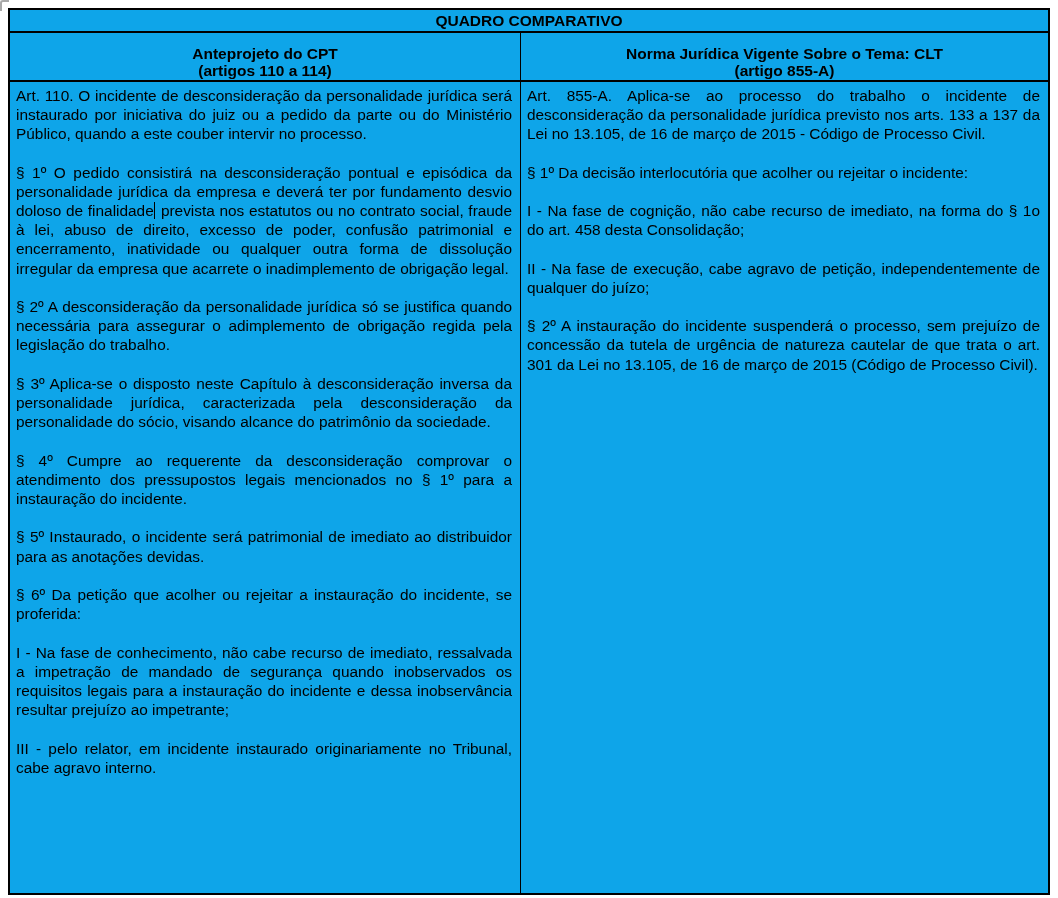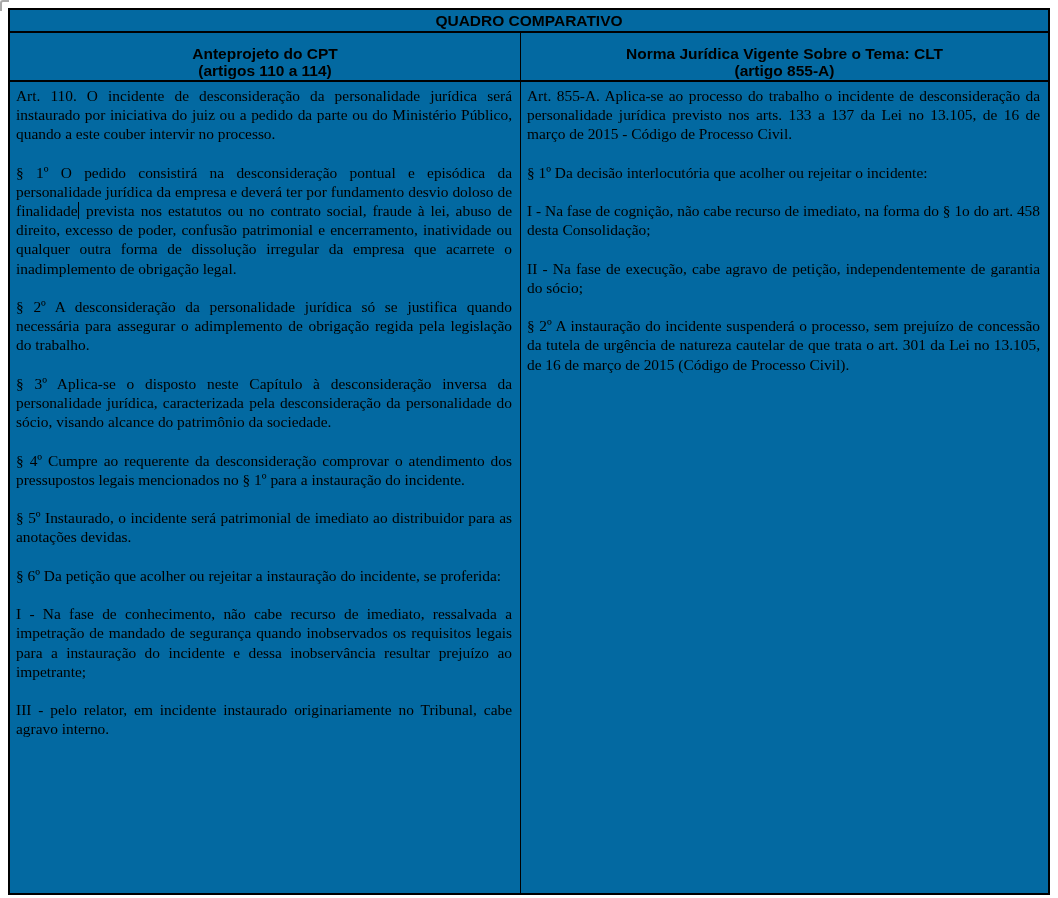--- a/index.html
+++ b/index.html
@@ -31,21 +31,21 @@
   .cmp-table {
     position: absolute;
     left: 8px;
     top: 8px;
     width: 1042px;
     height: 887px;
     border: 2px solid #000;
     box-sizing: border-box;
     display: flex;
     flex-direction: column;
-    background: #0369a1;
+    background: #0ea5e9;
   }
   .title-row {
     flex: 0 0 21px;
     border-bottom: 2px solid #000;
     text-align: center;
     font-weight: bold;
     font-size: 15.5px;
     line-height: 21px;
     box-sizing: border-box;
   }
@@ -69,21 +69,20 @@
     flex: 0 0 511px;
     border-right: 1.5px solid #000;
   }
   .header-cell.right { flex: 1; }
   .header-line { display: block; }
   .body-row {
     flex: 1;
     display: flex;
     min-height: 0;
     box-sizing: border-box;
-    font-family: Liberation Serif, serif;
   }
   .body-cell {
     font-size: 15.4px;
     line-height: 19.2px;
     text-align: justify;
     padding: 4px 8px 0 6px;
     box-sizing: border-box;
     overflow: hidden;
   }
   .body-cell.left {
@@ -135,19 +134,19 @@
           <p>§ 4º Cumpre ao requerente da desconsideração comprovar o atendimento dos pressupostos legais mencionados no § 1º para a instauração do incidente.</p>
           <p>§ 5º Instaurado, o incidente será patrimonial de imediato ao distribuidor para as anotações devidas.</p>
           <p>§ 6º Da petição que acolher ou rejeitar a instauração do incidente, se proferida:</p>
           <p>I - Na fase de conhecimento, não cabe recurso de imediato, ressalvada a impetração de mandado de segurança quando inobservados os requisitos legais para a instauração do incidente e dessa inobservância resultar prejuízo ao impetrante;</p>
           <p>III - pelo relator, em incidente instaurado originariamente no Tribunal, cabe agravo interno.</p>
         </div>
       <div class="body-cell right">
           <p>Art. 855-A.  Aplica-se ao processo do trabalho o incidente de desconsideração da personalidade jurídica previsto nos arts. 133 a 137 da Lei no 13.105, de 16 de março de 2015 - Código de Processo Civil.</p>
           <p>§ 1º Da decisão interlocutória que acolher ou rejeitar o incidente:</p>
           <p>I - Na fase de cognição, não cabe recurso de imediato, na forma do § 1o do art. 458 desta Consolidação;</p>
-          <p>II - Na fase de execução, cabe agravo de petição, independentemente de garantia do sócio;</p>
+          <p>II - Na fase de execução, cabe agravo de petição, independentemente de qualquer do juízo;</p>
           <p>§ 2º A instauração do incidente suspenderá o processo, sem prejuízo de concessão da tutela de urgência de natureza cautelar de que trata o art. 301 da Lei no 13.105, de 16 de março de 2015 (Código de Processo Civil).</p>
         </div>
     </div>
 
   </div>
 </div>
 
 </body></html>

